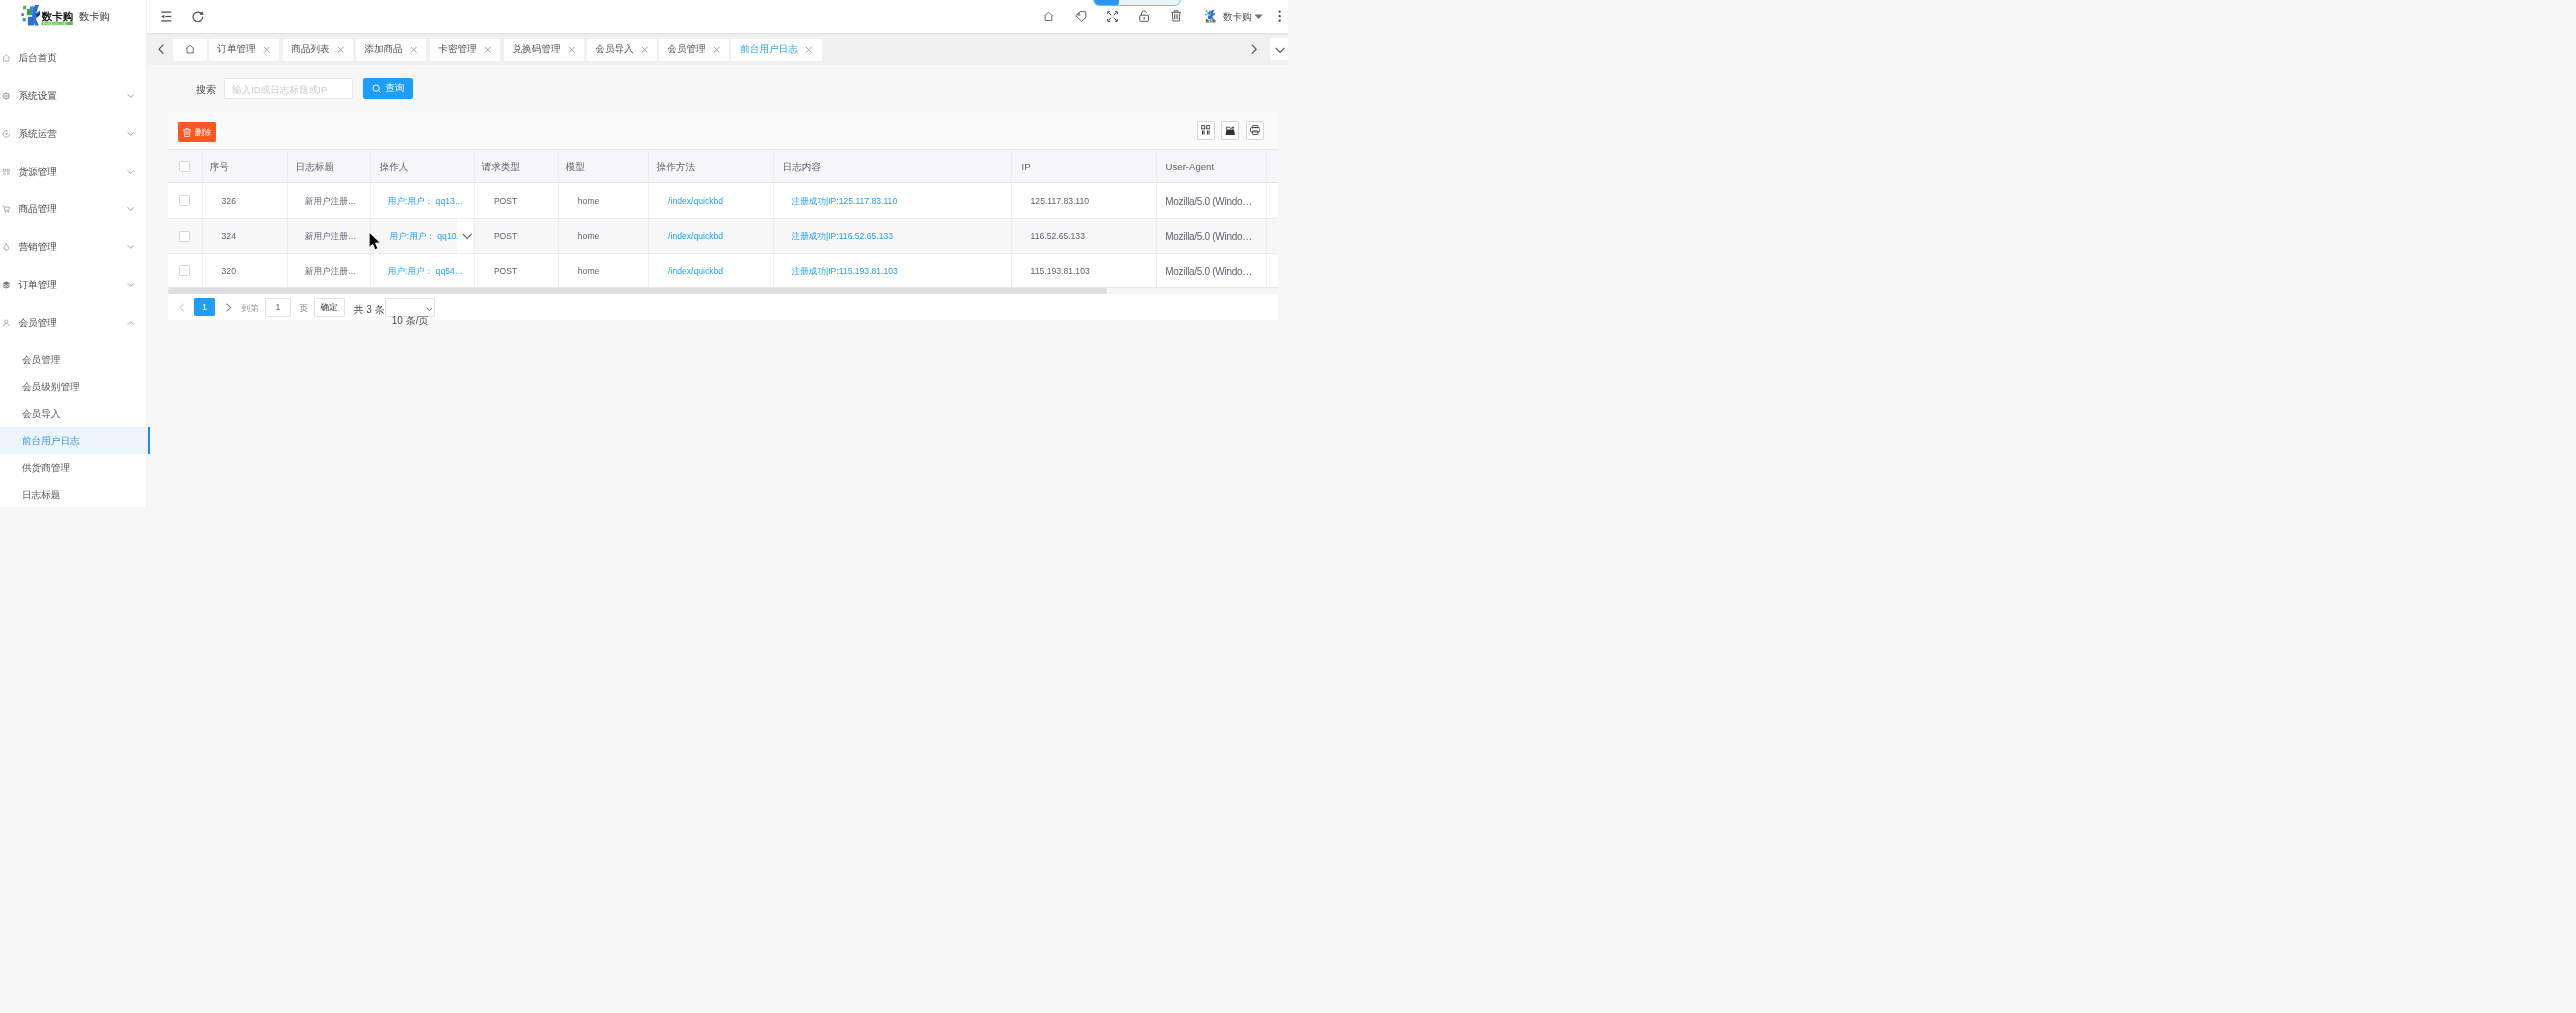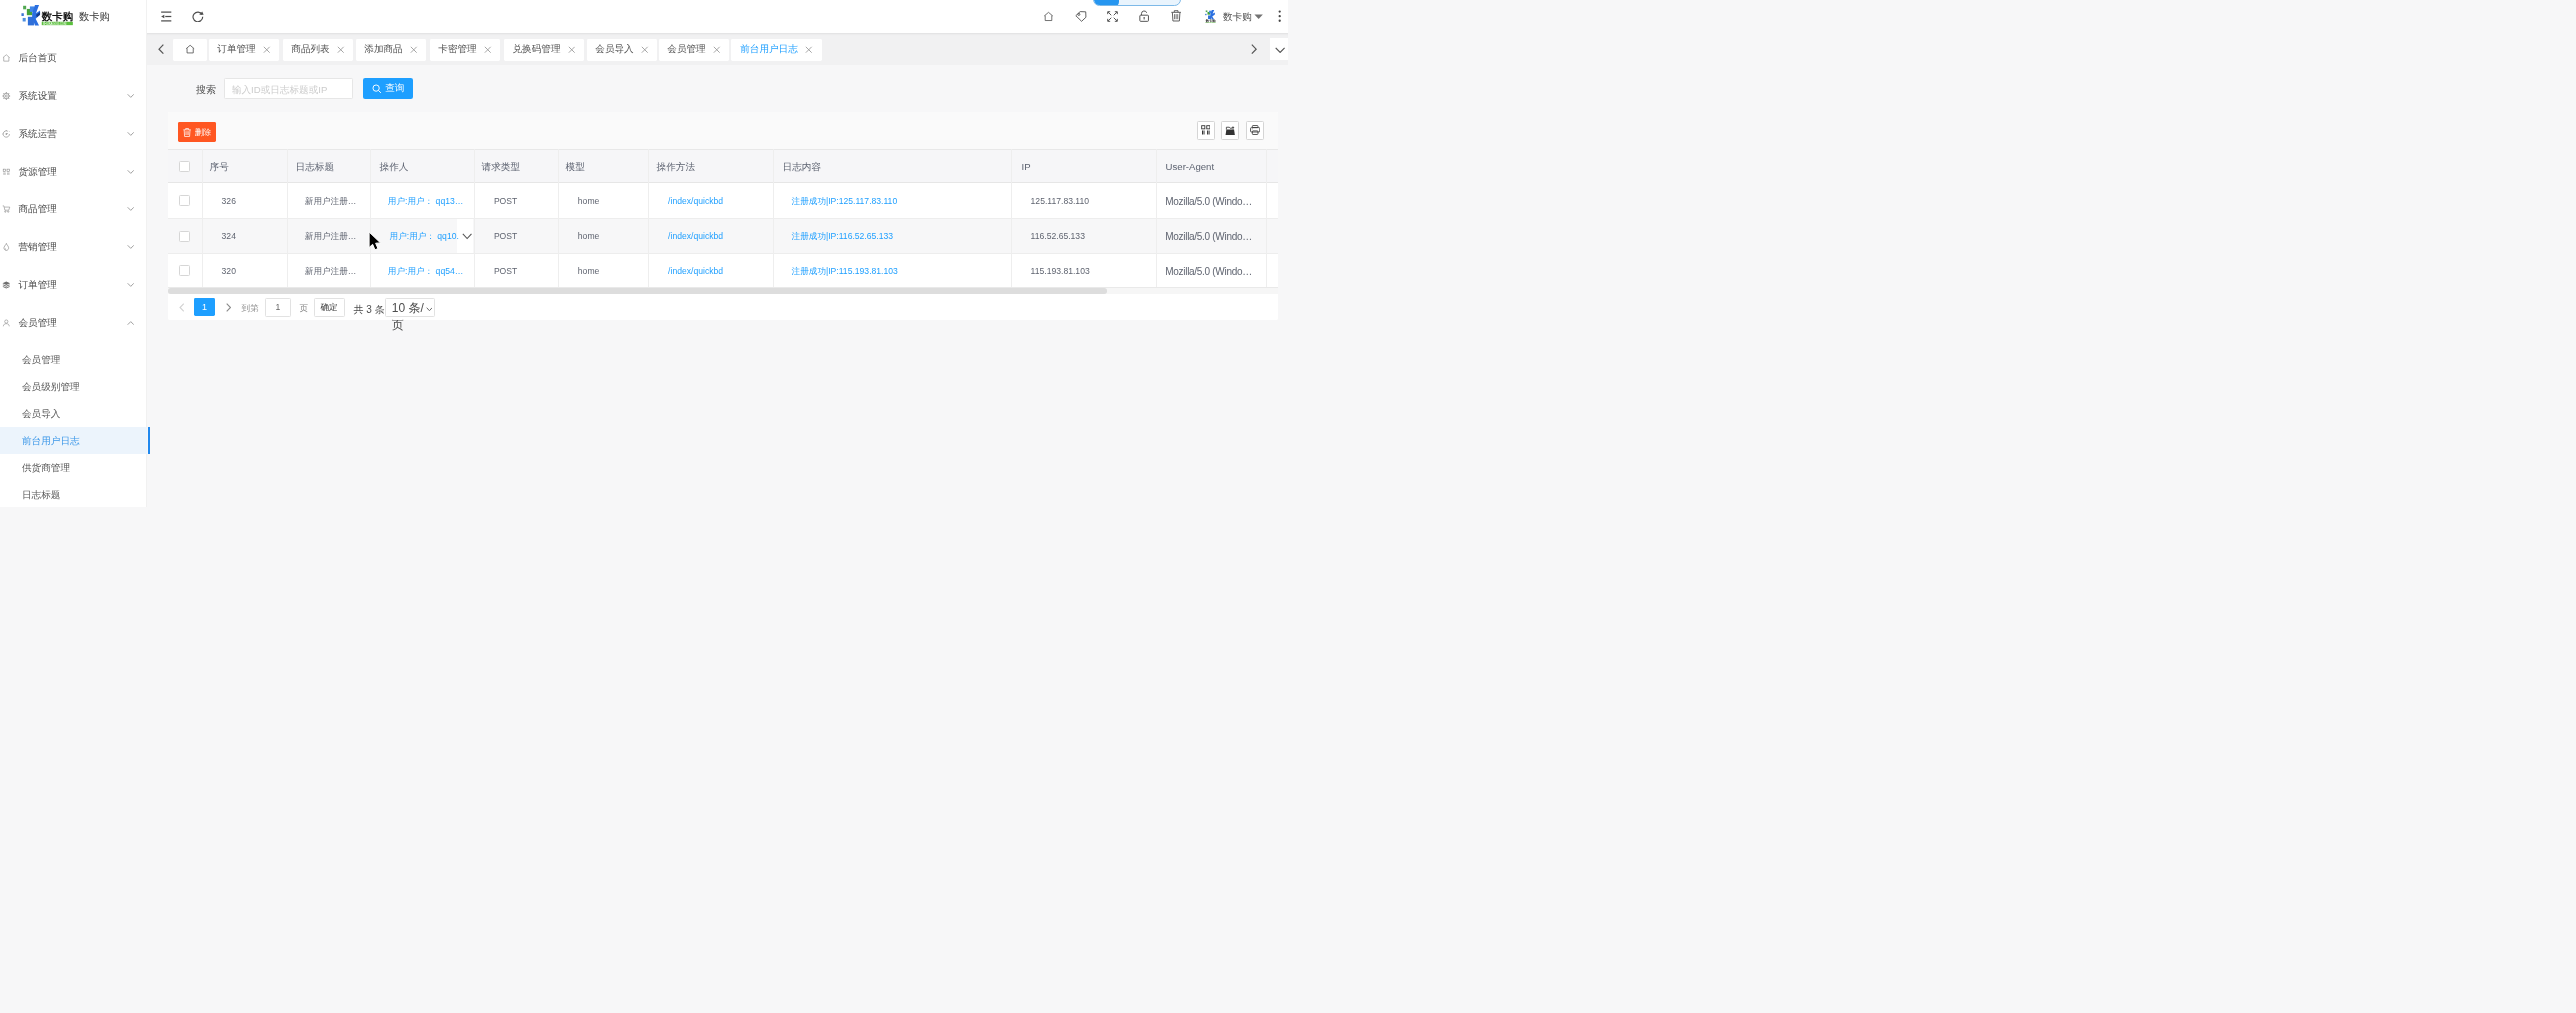--- a/index.html
+++ b/index.html
@@ -399,21 +399,21 @@
       <div class="abs" style="left:26.4px;top:186px;width:21px;height:18px;background:#1e9fff;border-radius:1.4px;color:#fff;font-size:9px;display:flex;align-items:center;justify-content:center;">1</div>
       <svg class="abs" style="left:58px;top:191px" width="5.5" height="9" viewBox="0 0 8 13">
           <polyline points="1,1 6.5,6.5 1,12" fill="none" stroke="#8a8a8a" stroke-width="1.6"></polyline>
         </svg>
       <div class="abs" style="left:74px;top:191px;font-size:8.6px;color:#8c8c8c">到第</div>
       <div class="abs" style="left:97px;top:186px;width:26.4px;height:18.5px;background:#fff;border:0.7px solid #e2e2e2;border-radius:1.4px;font-size:8.6px;color:#666;display:flex;align-items:center;justify-content:center;">1</div>
       <div class="abs" style="left:132px;top:191px;font-size:8.6px;color:#8c8c8c">页</div>
       <div class="abs" style="left:146px;top:186px;width:31px;height:19px;background:#fff;border:0.7px solid #e2e2e2;border-radius:1.4px;font-size:8.6px;color:#333;display:flex;align-items:center;justify-content:center;">确定</div>
       <div class="abs" style="left:186px;top:191px;font-size:10px;color:#4d4d4d">共 3 条</div>
       <div class="abs" style="left:217px;top:186px;width:50px;height:19px;background:#fff;border:0.7px solid #e2e2e2;border-radius:1.4px;">
-        <div class="abs" style="left:6.2px;top:1px;font-size:12px;color:#4d4d4d">10 条/页</div>
+        <div class="abs" style="left:6.2px;top:15px;font-size:10px;color:#4d4d4d">10 条/页</div>
         <svg class="abs" style="left:40px;top:7.5px" width="6.9" height="4.8" viewBox="0 0 10 7">
             <polyline points="1,1 5,5.4 9,1" fill="none" stroke="#666" stroke-width="1.4"></polyline>
           </svg>
       </div>
     </div>
   </div>
 
   <svg class="abs" style="left:368px;top:230px;z-index:40" width="14.4" height="24" viewBox="0 0 13 19">
     <polygon points="1,0.5 1,14.5 4.2,11.6 6.3,16.6 9,15.4 6.9,10.6 11.3,10.3" fill="#000" stroke="#fff" stroke-width="0.9"></polygon>
   </svg>

